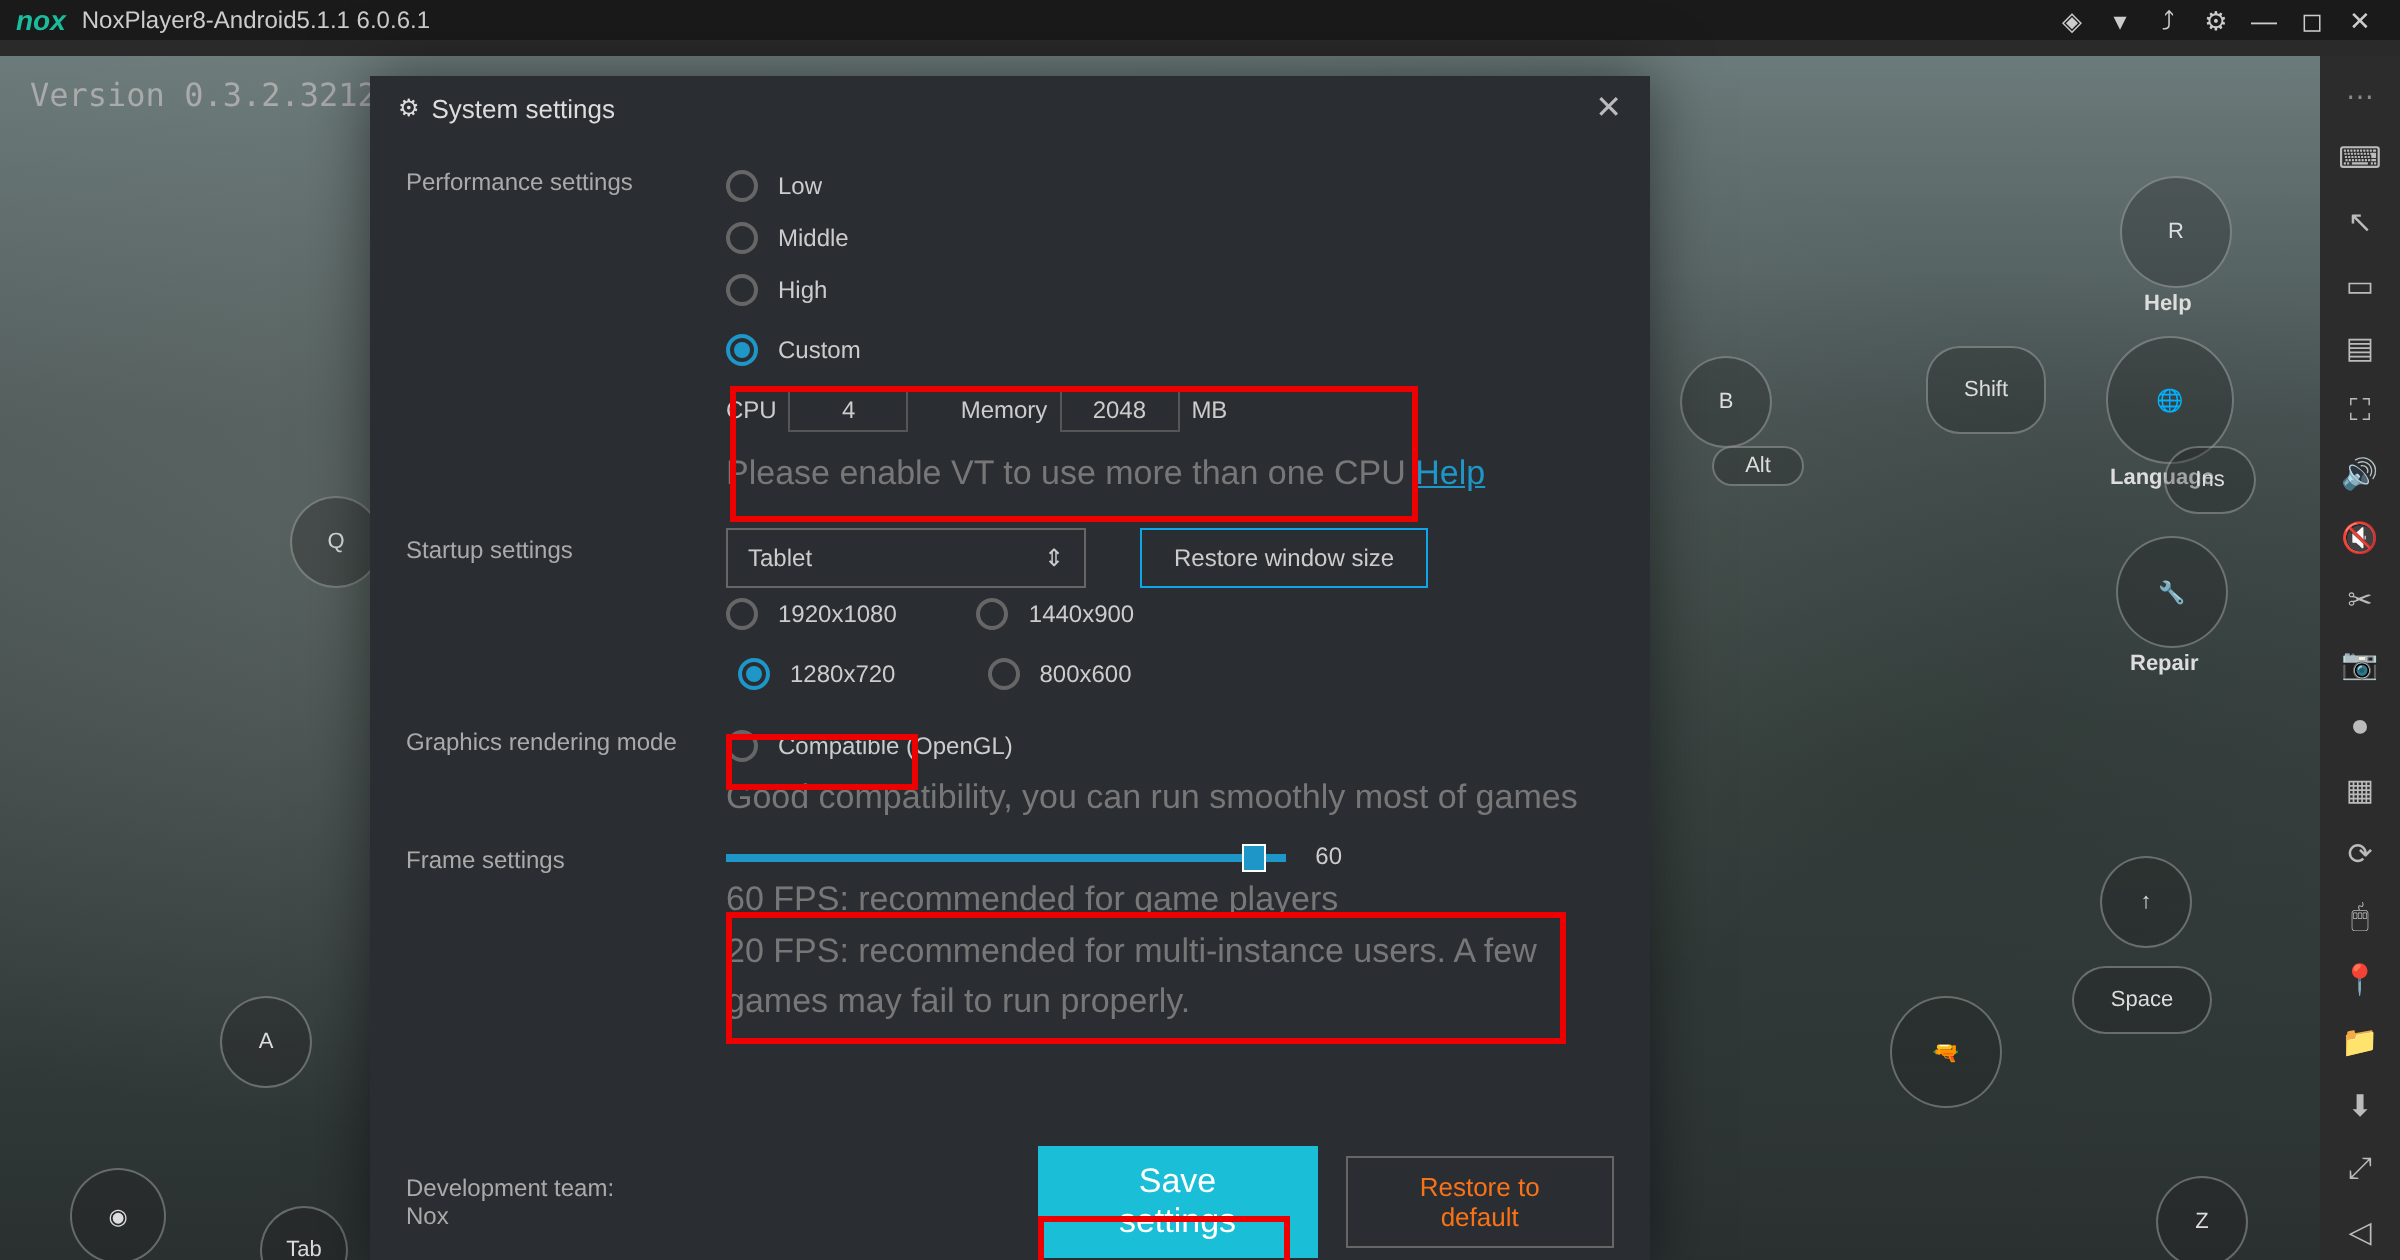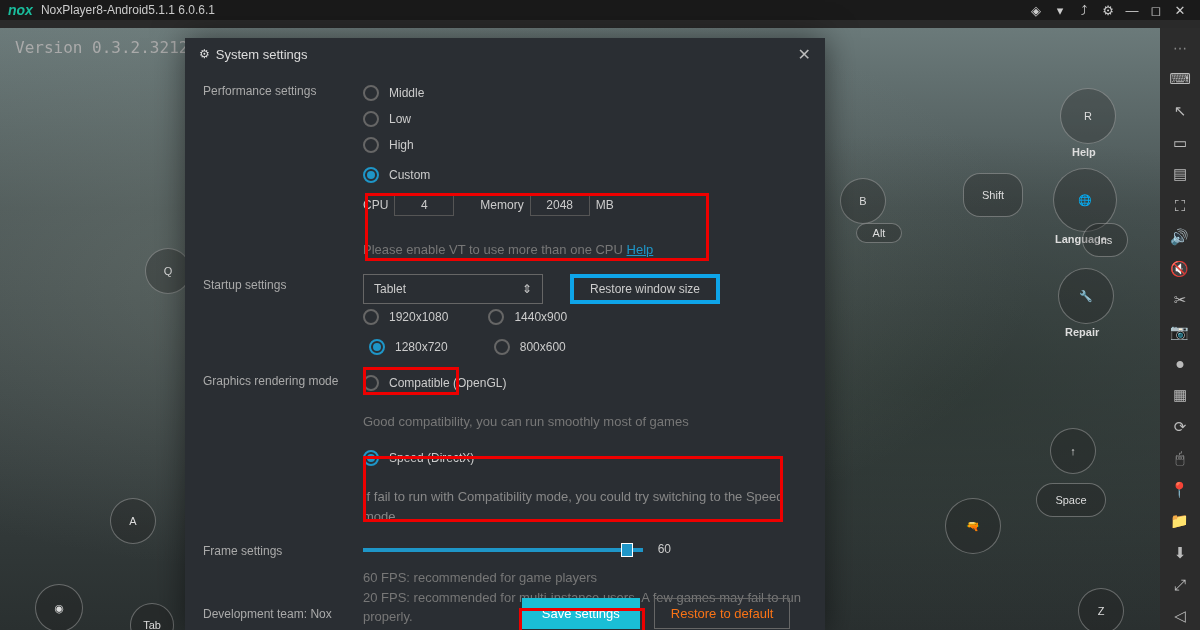--- a/index.html
+++ b/index.html
@@ -35,31 +35,31 @@
 
 .body { padding:10px 18px 0 18px; }
 .row { display:flex; margin-bottom:6px; }
 .label { width:160px; color:#aaa; padding-top:4px; }
 .opts { flex:1; }
 .radio { display:flex; align-items:center; height:26px; color:#ccc; }
 .rdot { width:16px; height:16px; border-radius:50%; border:2px solid #666; margin-right:10px; display:flex; align-items:center; justify-content:center; }
 .rdot.on { border-color:#1e96c8; }
 .rdot.on::after { content:""; width:8px; height:8px; border-radius:50%; background:#1e96c8; }
 .radio-inline { display:flex; gap:40px; }
-.hint { color:#777; font-size:13px; margin-top:16px; line-height:1.5; }
+.hint { color:#777; font-size:17px; margin-top:0; line-height:1.5; }
 .hint a { color:#1e96c8; text-decoration:underline; }
 .numbox { width:60px; height:22px; border:1px solid #555; background:transparent; color:#ccc; text-align:center; margin:0 6px; font-size:12px; }
 .selbox { width:180px; height:30px; border:1px solid #666; background:transparent; color:#ccc; padding:0 10px; display:flex; align-items:center; justify-content:space-between; }
-.btnbox { height:30px; border:4px solid #0ea5e9; padding:0 16px; display:inline-flex; align-items:center; color:#ccc; cursor:pointer; }
+.btnbox { height:30px; border:1px solid #0ea5e9; padding:0 16px; display:inline-flex; align-items:center; color:#ccc; cursor:pointer; }
 .redbox { border:3px solid #e00; position:absolute; pointer-events:none; }
 .slider { width:280px; height:4px; background:#1e96c8; position:relative; margin:8px 0 6px 0; }
 .slider .thumb { position:absolute; right:10px; top:-5px; width:12px; height:14px; background:#1e96c8; border:1px solid #fff; }
 .slider .v { position:absolute; right:-28px; top:-6px; color:#ccc; }
 .footer { position:absolute; bottom:0; left:0; right:0; padding:8px 18px 4px 18px; display:flex; align-items:center; }
-.savebtn { background:#1abed6; color:#fff; border:none; padding:8px 20px; font-size:13px; cursor:pointer; margin-right:14px; }
+.savebtn { background:#1abed6; color:#fff; border:none; padding:8px 20px; font-size:17px; cursor:pointer; margin-right:14px; }
 .defbtn { background:transparent; border:1px solid #666; color:#f97316; padding:7px 16px; font-size:13px; cursor:pointer; }
 .dev { color:#aaa; margin-right:190px; }
 
 
 .glbl { position:absolute; color:#ddd; font-size:11px; }
 </style>
 </head>
 <body>
 
 <div class="titlebar">
@@ -147,25 +147,25 @@
     <span class="dclose">✕</span>
   </div>
 
   <div class="body">
 
     <div class="row">
       <div class="label">Performance settings</div>
       <div class="opts">
         <div class="radio">
             <span class="rdot"></span>
+            <span>Low</span>
+          </div>
+        <div class="radio">
+            <span class="rdot"></span>
             <span>Middle</span>
-          </div>
-        <div class="radio">
-            <span class="rdot"></span>
-            <span>Low</span>
           </div>
         <div class="radio">
             <span class="rdot"></span>
             <span>High</span>
           </div>
         <div style="position:relative;padding:4px 0 8px 0;">
           <div class="radio">
               <span class="rdot on"></span>
               <span>Custom</span>
             </div>
@@ -216,27 +216,20 @@
     </div>
 
     <div class="row" style="margin-top:10px">
       <div class="label">Graphics rendering mode</div>
       <div class="opts">
         <div class="radio">
             <span class="rdot"></span>
             <span>Compatible (OpenGL)</span>
           </div>
         <div class="hint">Good compatibility, you can run smoothly most of games</div>
-        <div style="position:relative;padding:6px 0 6px 0;margin-top:8px">
-          <div class="radio">
-              <span class="rdot on"></span>
-              <span>Speed (DirectX)</span>
-            </div>
-          <div class="hint" style="color:#888">If fail to run with Compatibility mode, you could try switching to the Speed mode</div>
-        </div>
       </div>
     </div>
 
     <div class="row" style="margin-top:8px">
       <div class="label">Frame settings</div>
       <div class="opts">
         <div class="slider">
             <div class="thumb"></div>
             <span class="v">60</span>
           </div>

